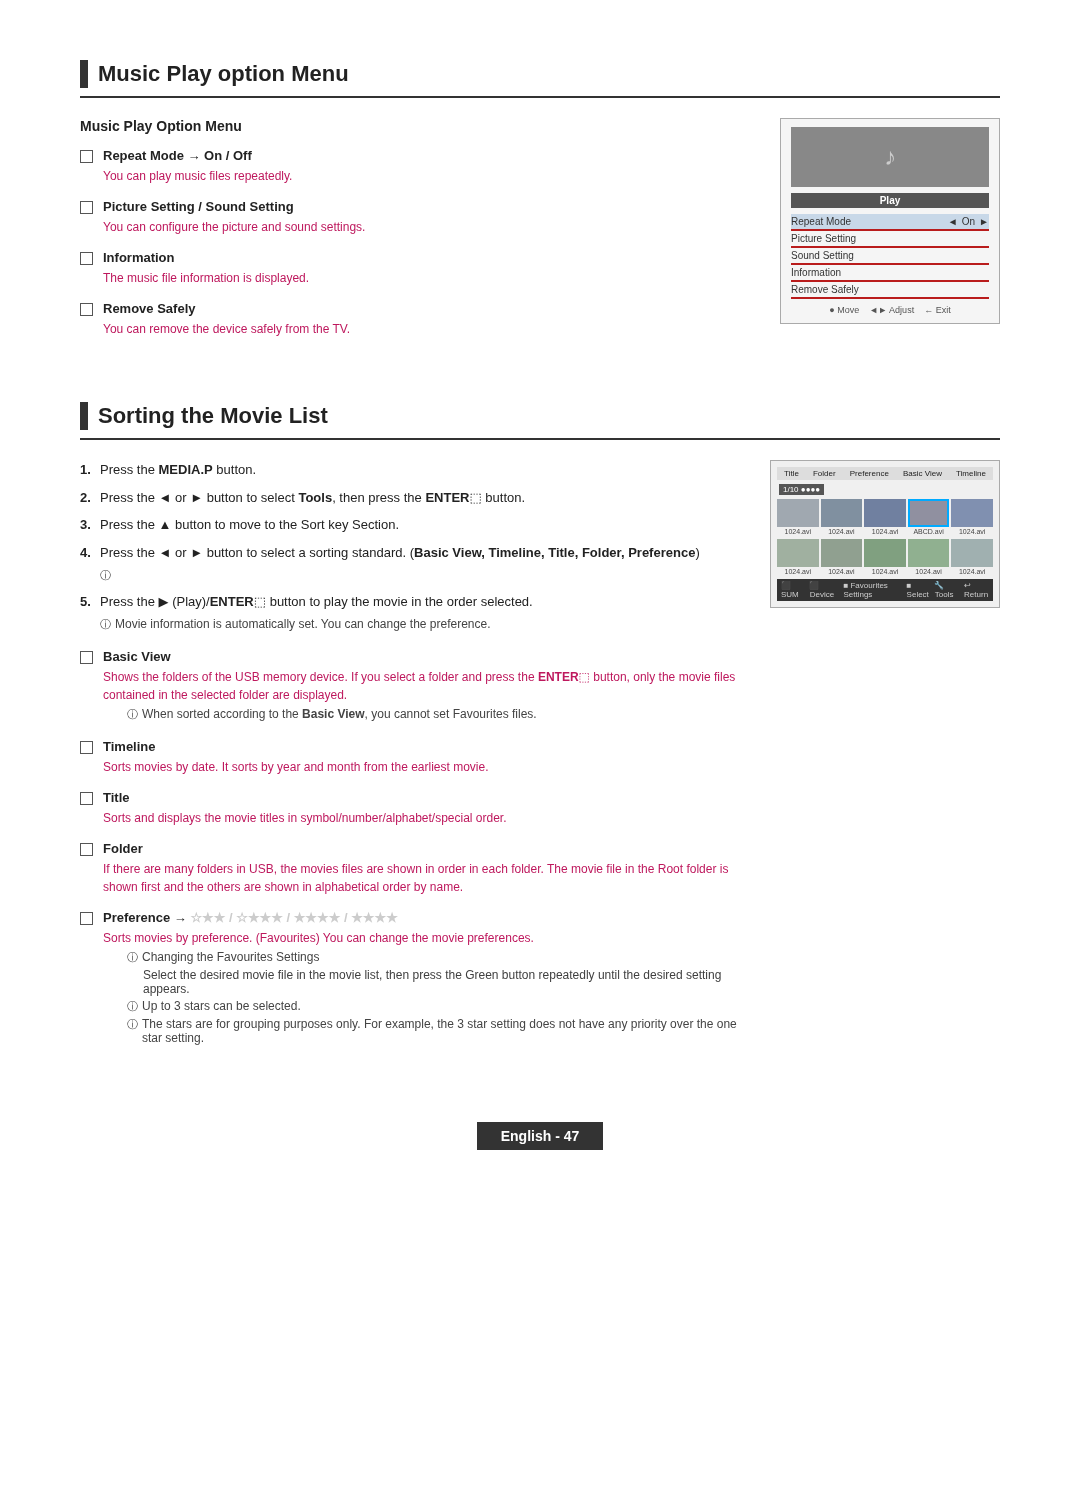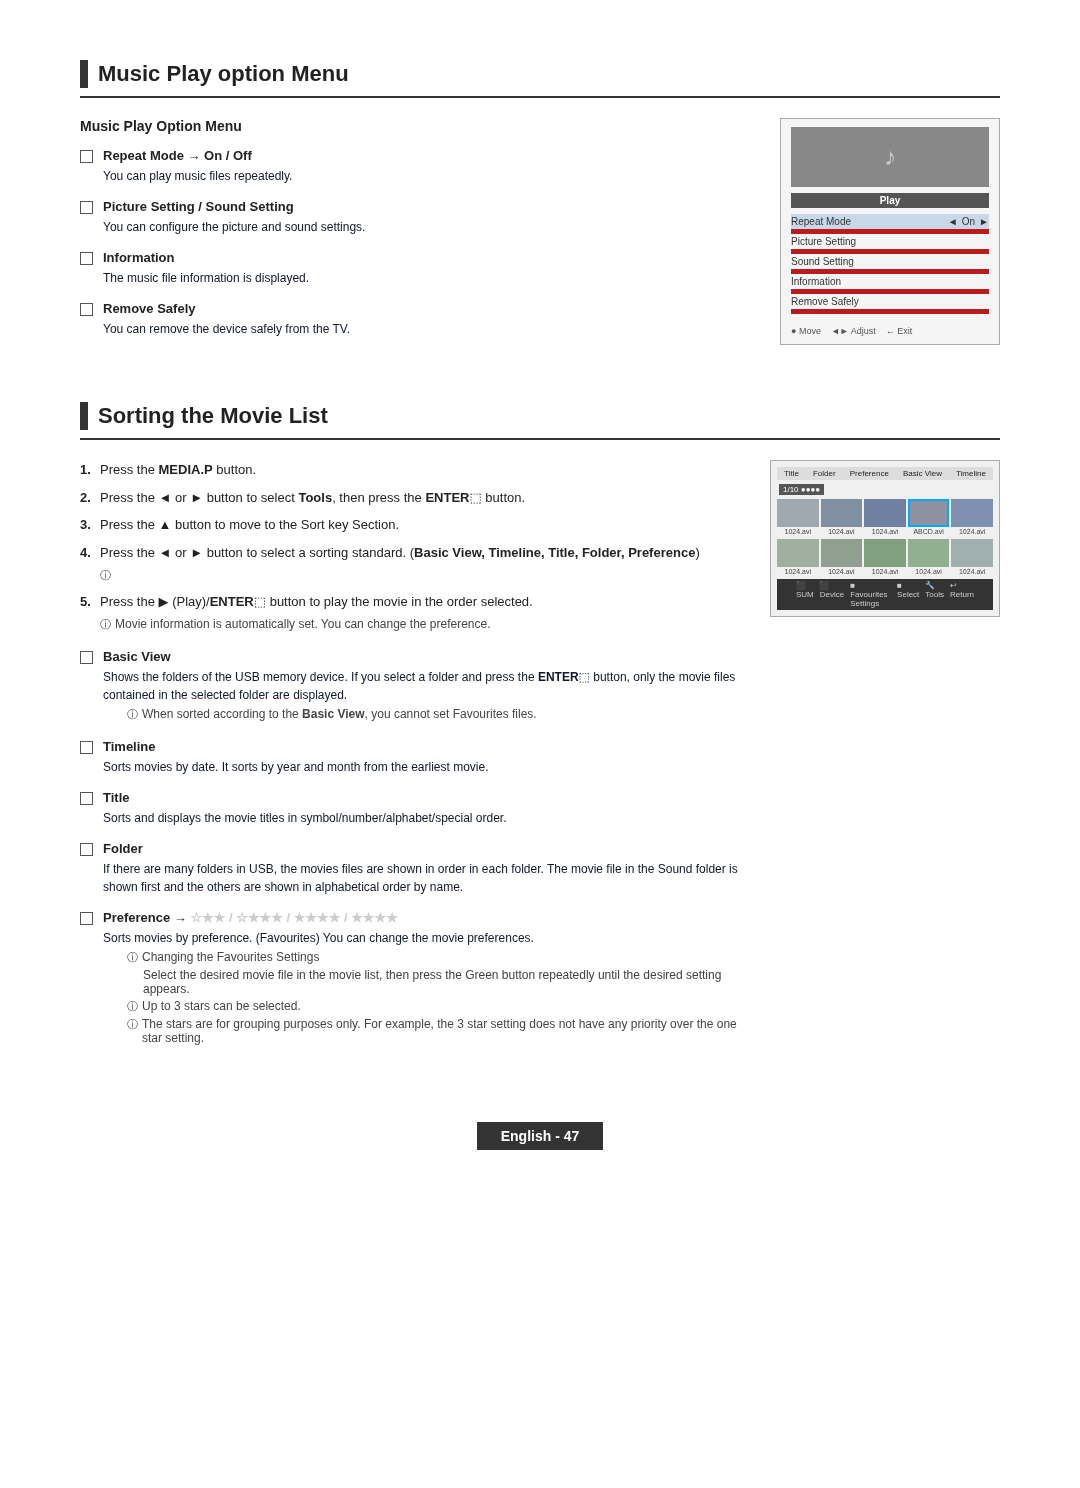--- a/index.html
+++ b/index.html
@@ -71,21 +71,21 @@
       flex-shrink: 0;
     }
     .checkbox-item .cb-content {}
     .checkbox-item .cb-title {
       font-size: 13px;
       font-weight: bold;
       margin-bottom: 4px;
     }
     .checkbox-item .cb-desc {
       font-size: 12px;
-      color: #0f172a;
+      color: #be185d;
       line-height: 1.5;
     }
 
     
     .tools-panel {
       border: 1px solid #aaa;
       background: #f5f5f5;
       padding: 8px 10px;
       font-size: 10px;
       color: #333;
@@ -98,38 +98,38 @@
       padding: 2px 0;
       margin-bottom: 6px;
       font-size: 10px;
     }
     .tools-panel .tools-row {
       display: flex;
       justify-content: space-between;
       align-items: center;
       padding: 2px 0;
       font-size: 10px;
-      border-bottom: 5px solid #b91c1c;
+      border-bottom: 2px solid #b91c1c;
     }
     .tools-panel .tools-row:last-child {
       border-bottom: none;
     }
     .tools-panel .tools-row.highlight {
       background: #c8d8e8;
     }
     .tools-panel .tools-nav {
       display: flex;
       align-items: center;
       gap: 4px;
     }
     .tools-panel .tools-footer {
       display: flex;
-      justify-content: flex-start;
+      justify-content: center;
       gap: 10px;
-      margin-top: 12px;
+      margin-top: 6px;
       font-size: 9px;
       color: #555;
     }
     .tools-panel .tools-bg {
       background: #888;
       height: 60px;
       margin-bottom: 6px;
       display: flex;
       align-items: center;
       justify-content: center;
@@ -234,21 +234,21 @@
       text-align: center;
       color: #444;
       margin-top: 1px;
     }
     .movie-panel .mp-footer {
       display: flex;
       gap: 6px;
       font-size: 8px;
       background: #333;
       color: #ccc;
-      padding: 2px 19px;
+      padding: 2px 4px;
       justify-content: space-between;
     }
 
     .note-line {
       display: flex;
       align-items: flex-start;
       gap: 4px;
       font-size: 12px;
       color: #444;
       margin-top: 3px;
@@ -423,21 +423,21 @@
         <div class="cb-content">
           <div class="cb-title"><b>Title</b></div>
           <div class="cb-desc">Sorts and displays the movie titles in symbol/number/alphabet/special order.</div>
         </div>
       </div>
 
       <div class="checkbox-item">
         <div class="cb-box"></div>
         <div class="cb-content">
           <div class="cb-title"><b>Folder</b></div>
-          <div class="cb-desc">If there are many folders in USB, the movies files are shown in order in each folder. The movie file in the Sound folder is shown first and the others are shown in alphabetical order by name.</div>
+          <div class="cb-desc">If there are many folders in USB, the movies files are shown in order in each folder. The movie file in the Root folder is shown first and the others are shown in alphabetical order by name.</div>
         </div>
       </div>
 
       <div class="checkbox-item">
         <div class="cb-box"></div>
         <div class="cb-content">
           <div class="cb-title">
             <b>Preference →</b>
             <span style="color:#ccc;"> ☆★★ / </span>
             <span style="color:#ccc;">☆★★★ / </span>

